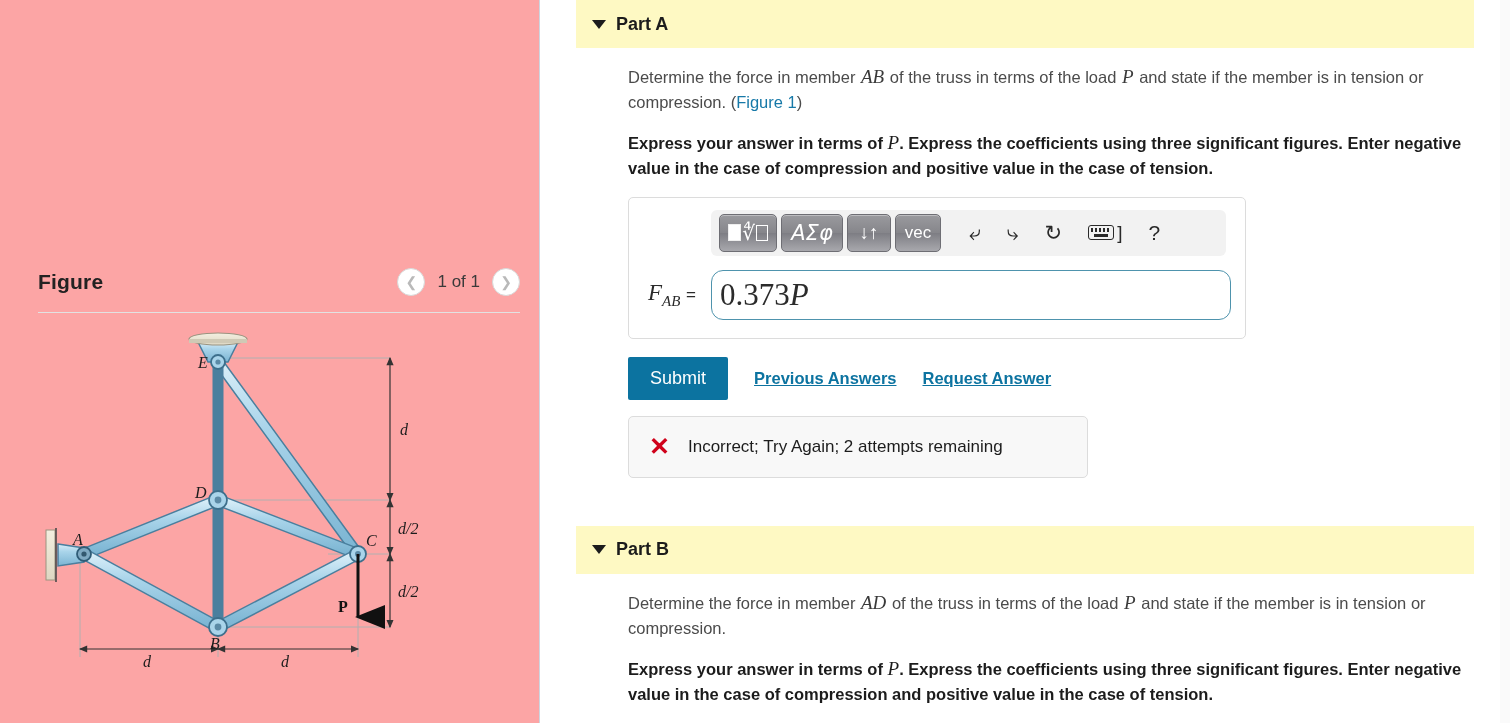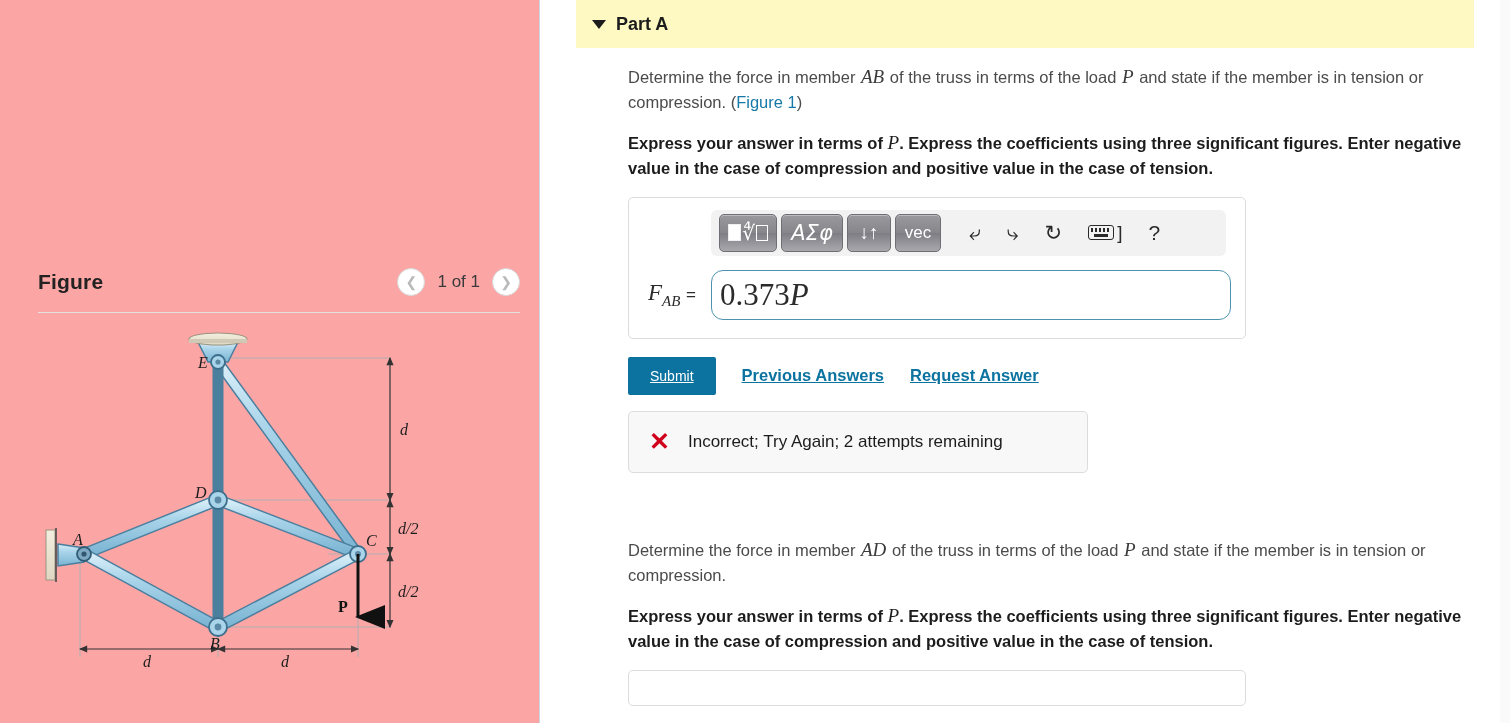--- a/index.html
+++ b/index.html
@@ -145,23 +145,22 @@
     background: #fff; display: flex; align-items: center; padding-left: 8px;
     font-family: "Liberation Serif", serif; font-size: 31px; color: #2b2b2b;
     cursor: text;
   }
   .answer-input .varp { font-style: italic; }
 
   
   .submit-row { display: flex; align-items: center; gap: 26px; margin-top: 18px; }
   .submit-btn {
     background: #0c73a0; color: #fff; border: none; border-radius: 2px;
-    font-size: 14px; padding: 11px 22px; cursor: pointer;
+    font-size: 18px; padding: 11px 22px; cursor: pointer;
     font-family: "Liberation Sans", sans-serif;
-    text-decoration: underline;
   }
   .link-btn {
     color: #0c73a0; font-size: 16.5px; font-weight: bold;
     text-decoration: underline; cursor: pointer;
   }
 
   
   .feedback {
     margin-top: 16px; width: 460px; height: 62px;
     border: 1px solid #dcdcdc; border-radius: 5px; background: #f8f8f8;
@@ -372,20 +371,24 @@
       </div>
 
       <div class="feedback">
         <span class="x-mark">✕</span>
         <span class="feedback-text">Incorrect; Try Again; 2 attempts remaining</span>
       </div>
     </div>
 
     <div class="spacer-b"></div>
 
+    <div class="part-header">
+      <span class="caret"></span>
+      <span class="part-title">Part B</span>
+    </div>
 
     <div class="part-body">
       <div class="prompt">
         <span>Determine the force in member </span><span class="mathi">AD</span><span> of the truss in terms of the load </span><span class="mathi">P</span><span> and state if the member is in tension or compression.</span>
       </div>
 
       <div class="instr">
         <span>Express your answer in terms of </span><span class="mathi">P</span><span>. Express the coefficients using three significant figures. Enter negative value in the case of compression and positive value in the case of tension.</span>
       </div>
 

